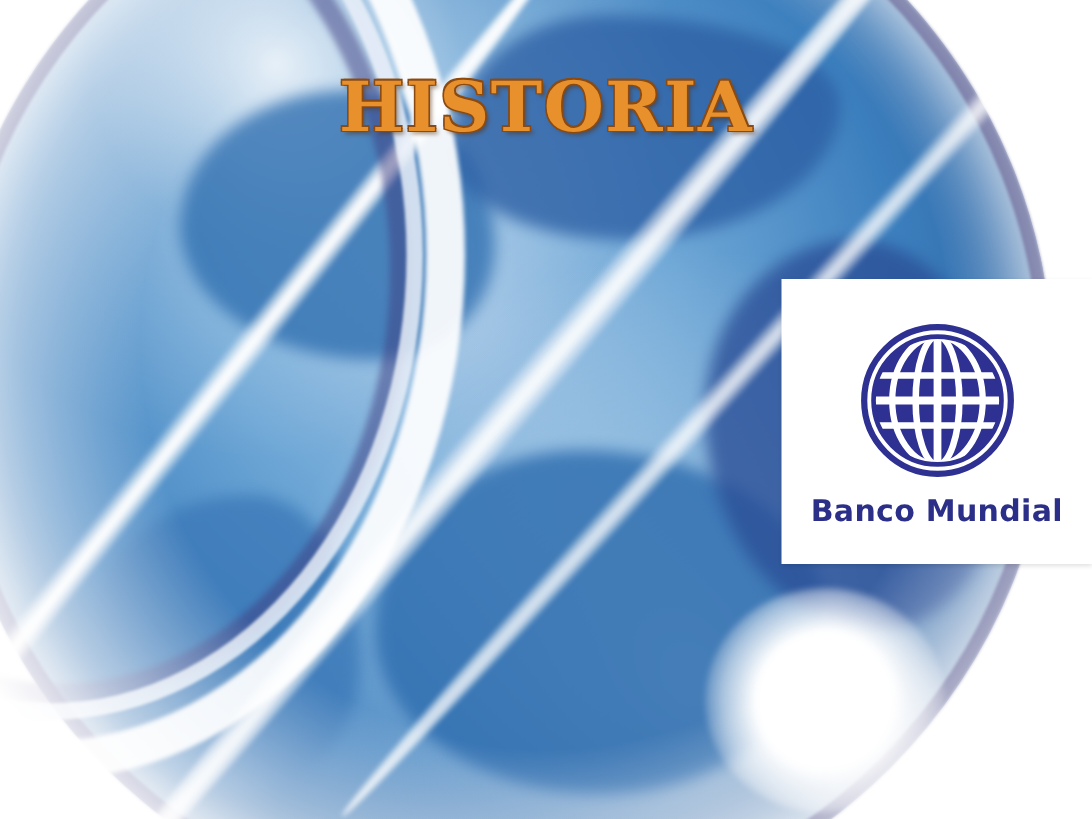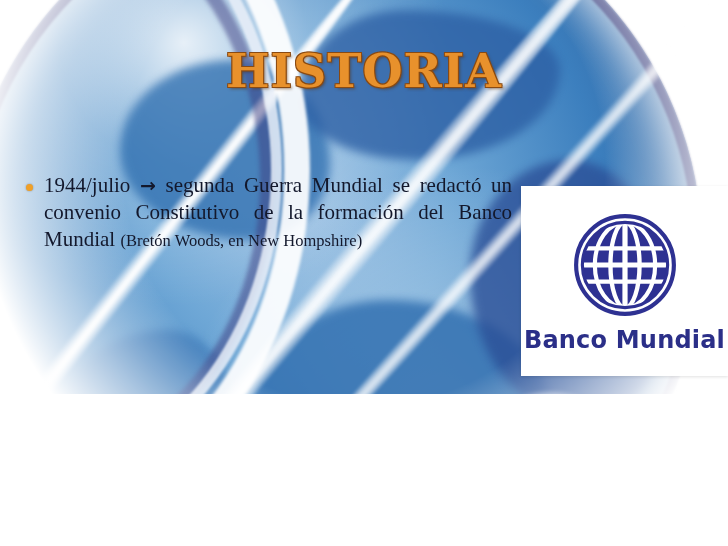--- a/index.html
+++ b/index.html
@@ -3,21 +3,21 @@
 <meta charset="utf-8">
 <style>
   html, body {
     margin: 0;
     padding: 0;
     background: #ffffff;
   }
   #slide {
     position: relative;
     width: 728px;
-    height: 394px;
+    height: 546px;
     overflow: hidden;
     background: #ffffff;
     font-family: "Liberation Serif", "DejaVu Serif", serif;
   }
 
   
   .bg-layer {
     position: absolute;
     inset: 0;
     overflow: hidden;
@@ -222,21 +222,21 @@
   .logo-globe {
     width: 104px;
     height: 104px;
     position: relative;
     margin-top: 4px;
   }
   .logo-caption {
     margin-top: 9px;
     font-family: "DejaVu Sans", "Liberation Sans", sans-serif;
     font-weight: bold;
-    font-size: 24px;
+    font-size: 20px;
     color: #2b2f88;
     letter-spacing: 0.2px;
     white-space: nowrap;
   }
 </style>
 </head>
 <body>
 
 <div id="slide">
 
@@ -255,29 +255,20 @@
     <div class="arc-outer"></div>
     <div class="arc-inner"></div>
     <div class="hotspot"></div>
     <div class="corner-fade"></div>
   </div>
 
   <div class="title">HISTORIA</div>
 
   <div class="content">
 
-    <div class="bullet-row">
-      <span class="bullet-dot"></span>
-      <div class="bullet-text">
-        <span>1944/julio</span>
-        <span class="arrow">→</span>
-        <span>segunda Guerra Mundial se redactó un convenio Constitutivo de la formación del Banco Mundial</span>
-        <span class="small">(Bretón Woods, en New Hompshire)</span>
-      </div>
-    </div>
 
 
   </div>
 
   <div class="logo-card">
     <div class="logo-globe">
       <svg viewBox="0 0 100 100" width="104" height="104" aria-hidden="true">
 
         <circle cx="50" cy="50" r="47" fill="none" stroke="#2E3192" stroke-width="4"></circle>
 

